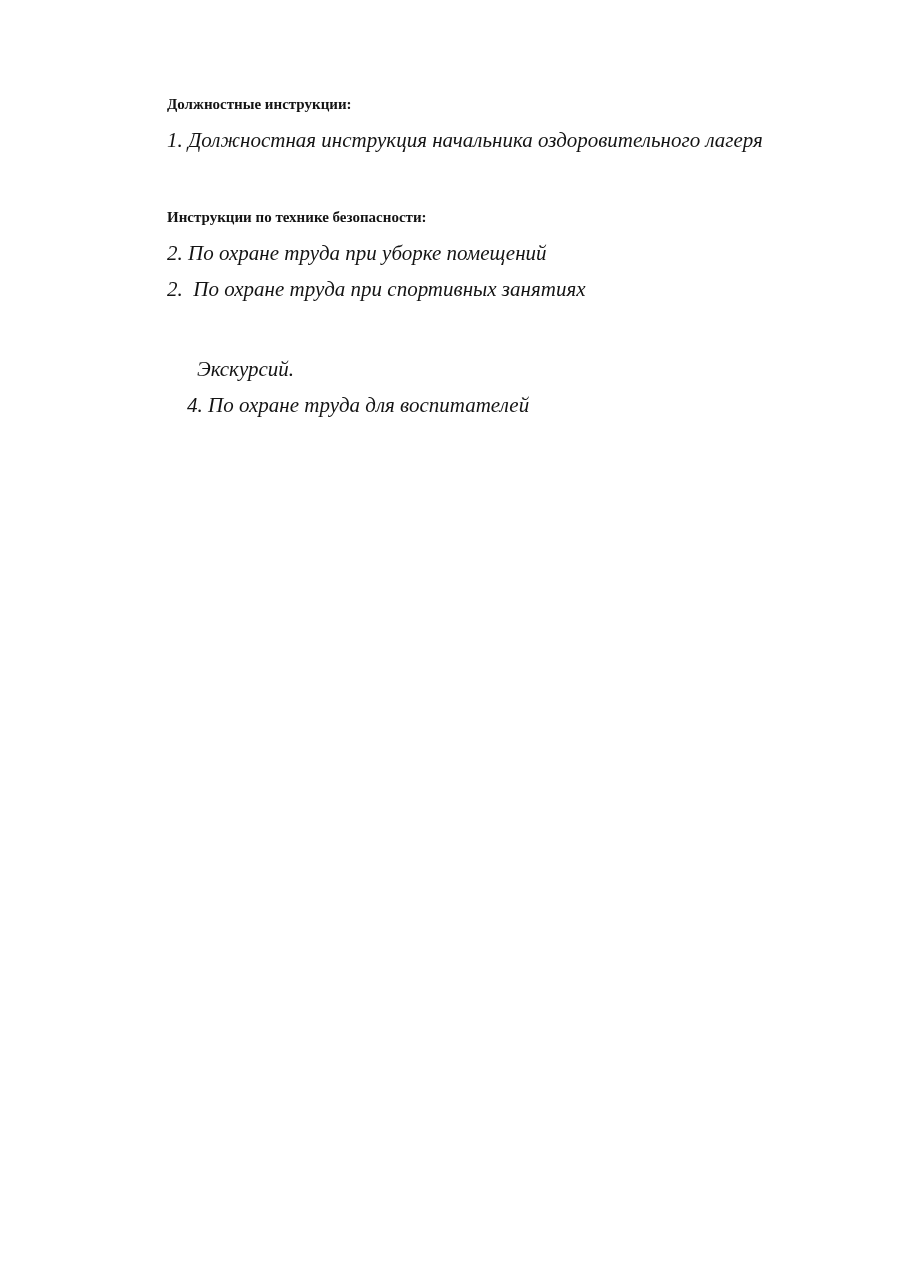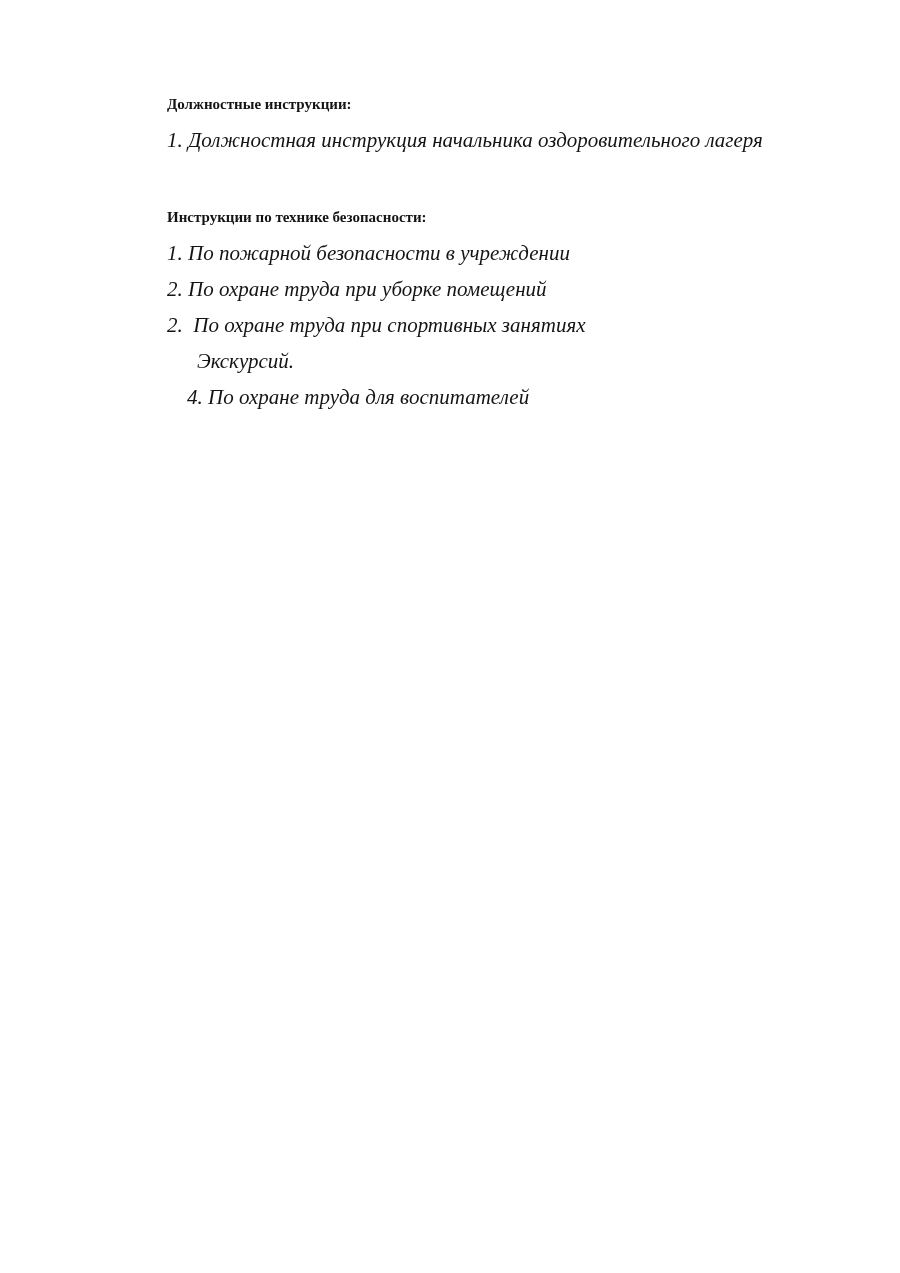--- a/index.html
+++ b/index.html
@@ -32,41 +32,41 @@
     margin: 0;
     line-height: 36px;
     white-space: pre-wrap;
     font-style: italic;
   }
   .section-gap {
     height: 41px;
   }
   .cont-indent {
     padding-left: 30px;
+    margin-top: 44px;
   }
   .item5-indent {
     padding-left: 20px;
   }
 </style>
 </head>
 <body>
 
 <div class="page">
   <div class="content">
 
     <section>
       <h2 class="doc-heading">Должностные инструкции:</h2>
       <div class="doc-line">1. Должностная инструкция начальника оздоровительного лагеря</div>
     </section>
 
     <div class="section-gap"></div>
 
     <section>
       <h2 class="doc-heading">Инструкции по технике безопасности:</h2>
-      <div class="doc-line">1. По пожарной безопасности в учреждении</div>
       <div class="doc-line">2. По охране труда при уборке помещений</div>
       <div class="doc-line">2.  По охране труда при спортивных занятиях</div>
       <div class="doc-line cont-indent">Экскурсий.</div>
       <div class="doc-line item5-indent">4. По охране труда для воспитателей</div>
     </section>
 
   </div>
 </div>
 
 </body></html>

